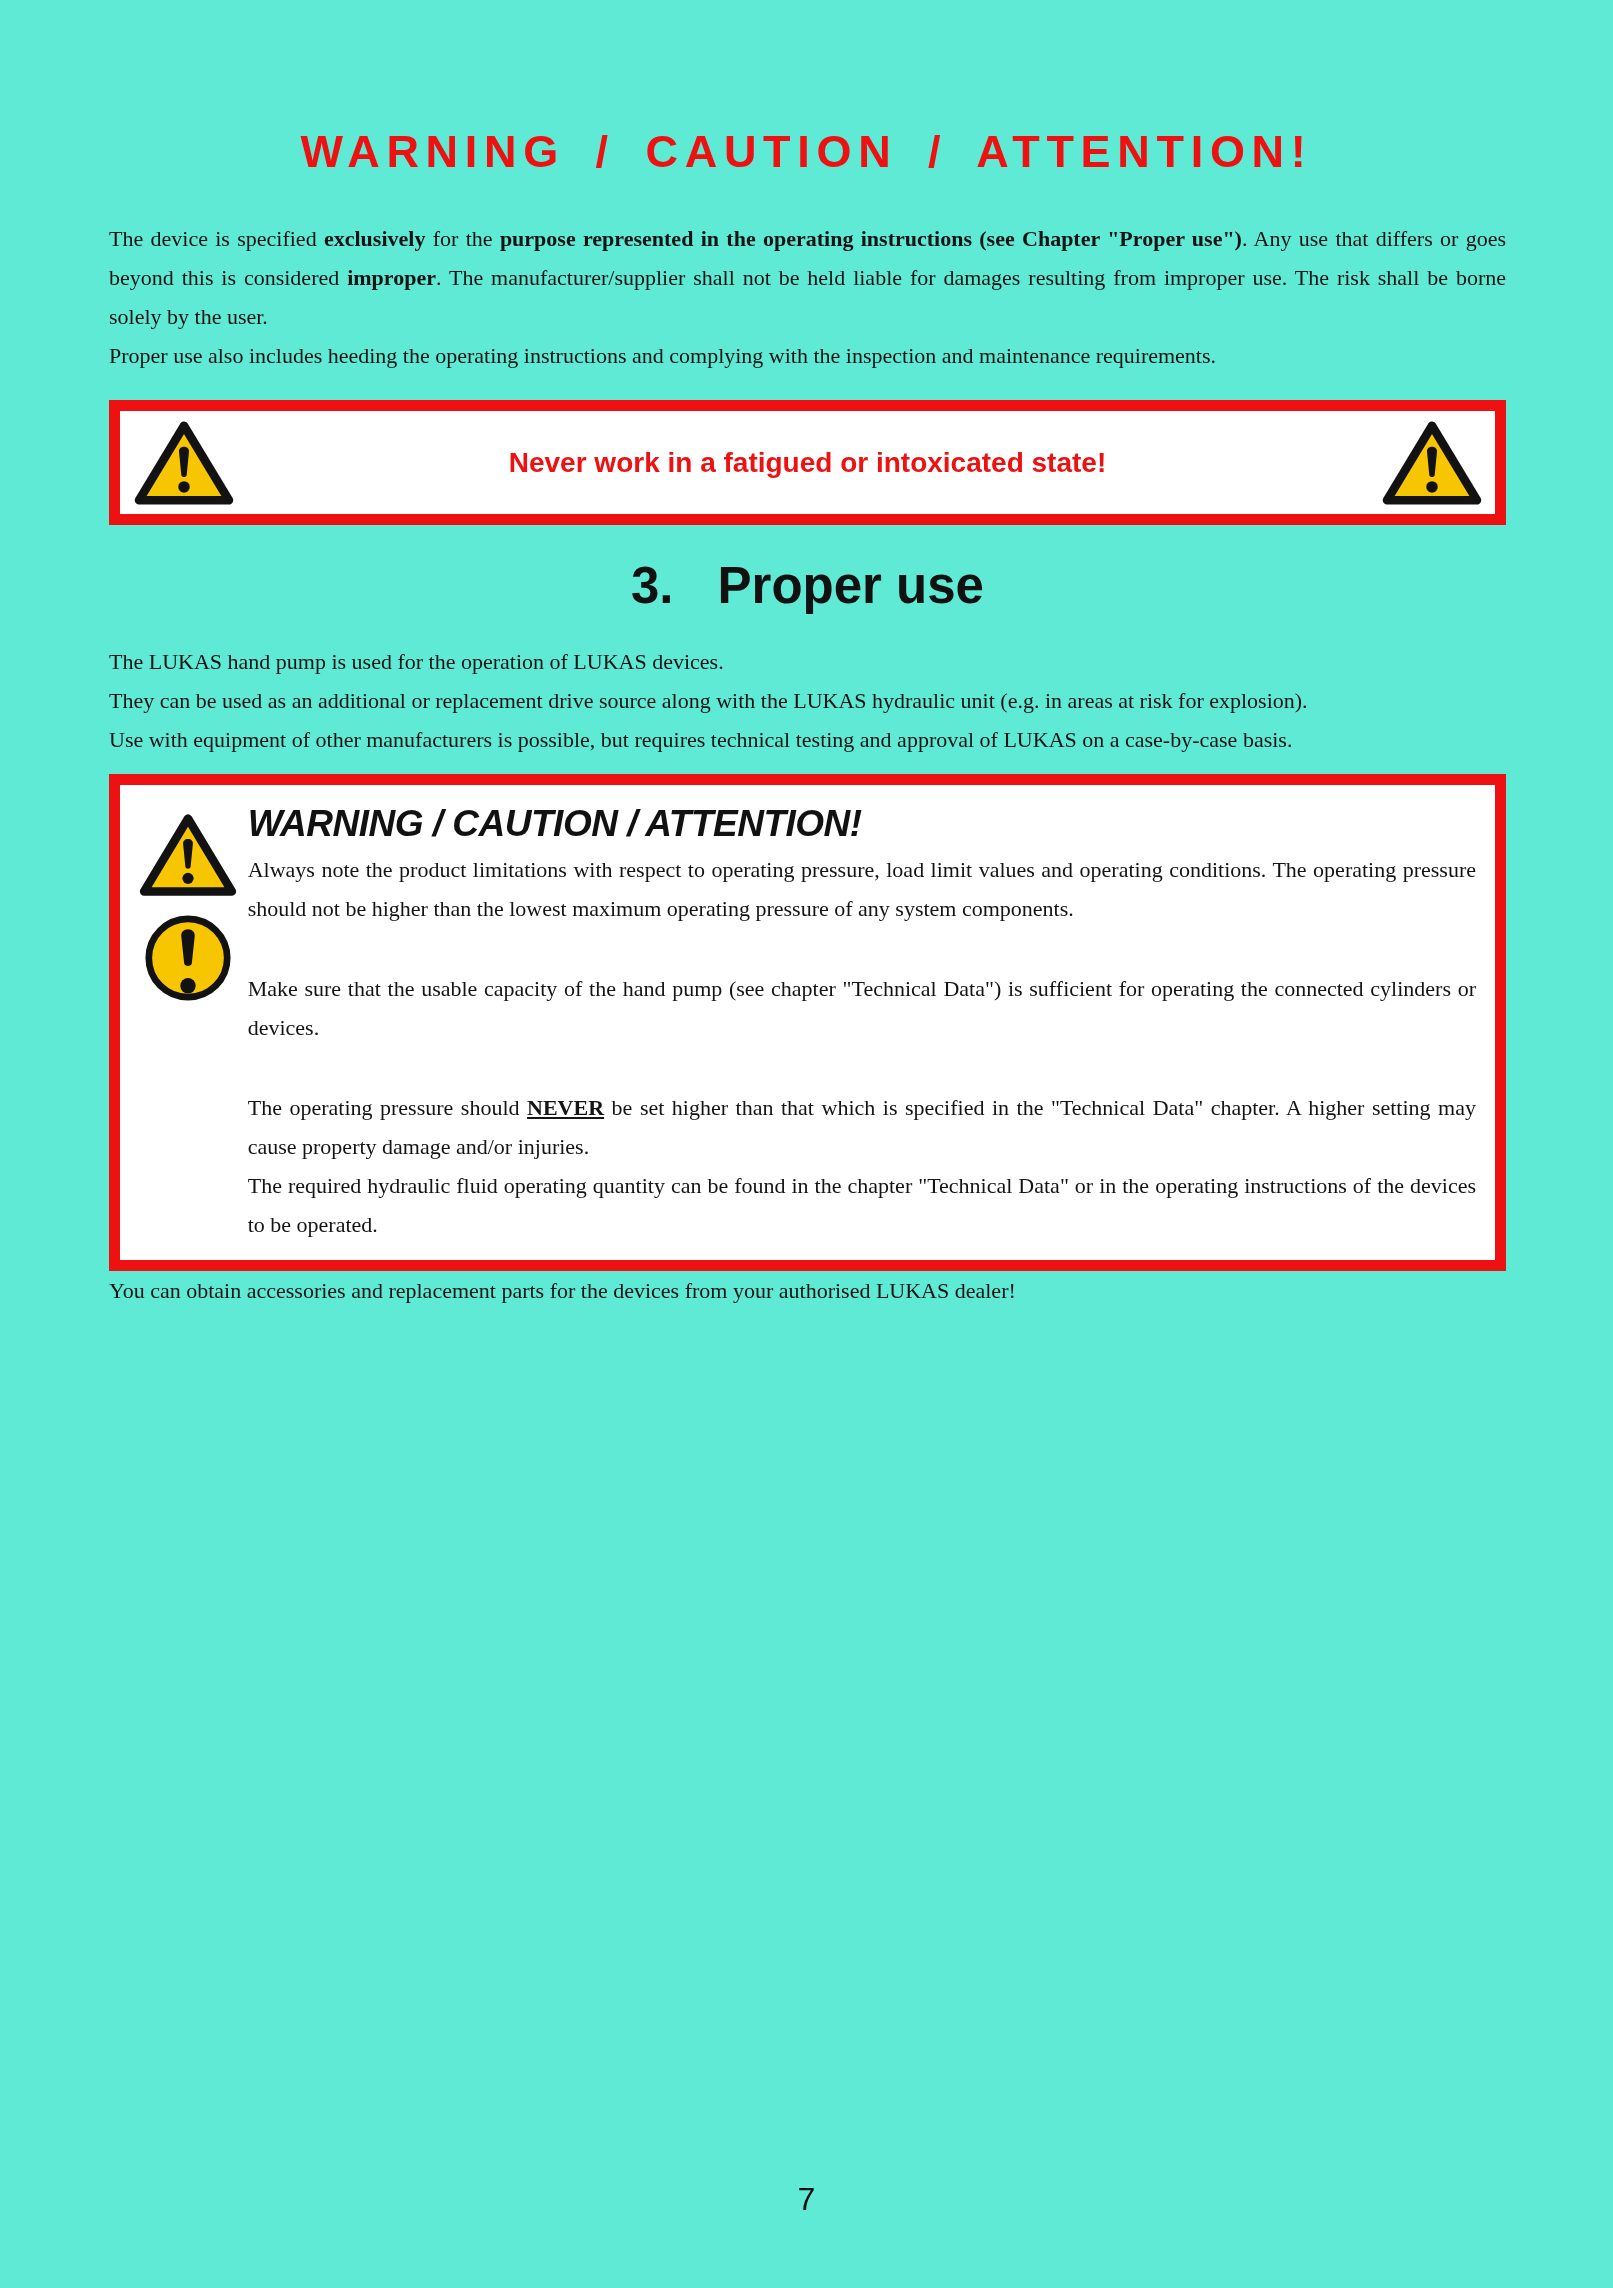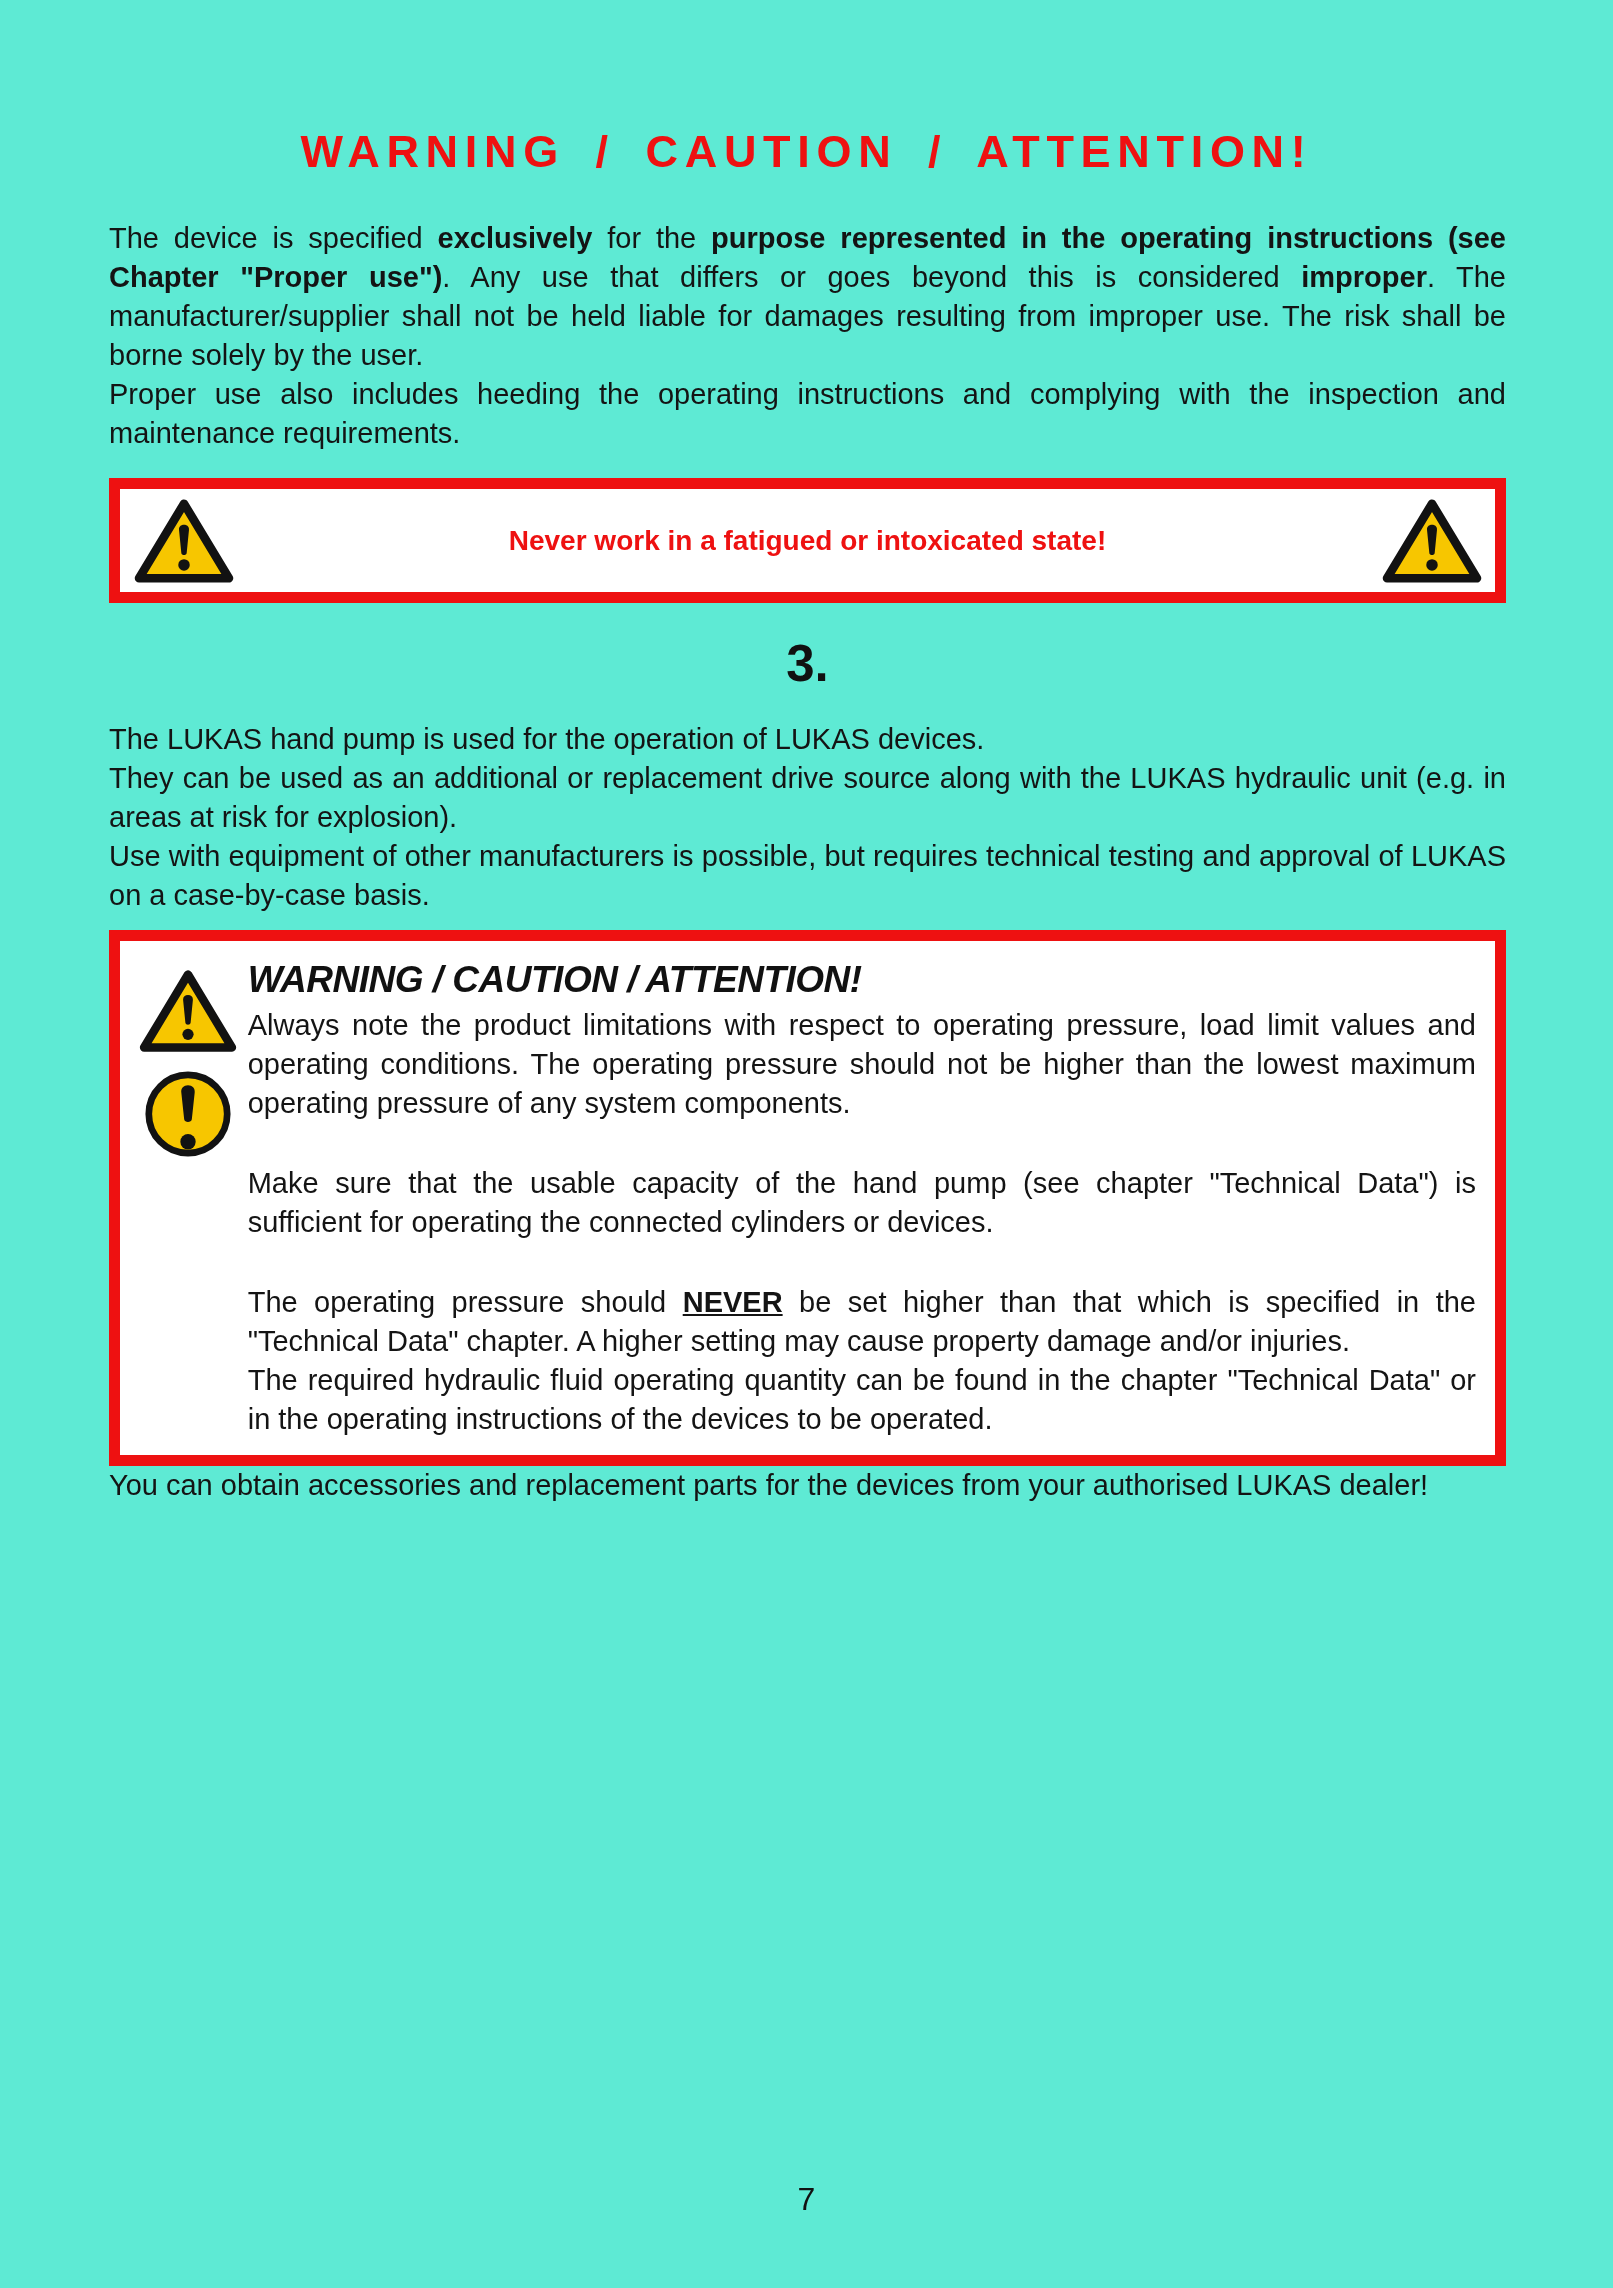--- a/index.html
+++ b/index.html
@@ -24,23 +24,24 @@
     color:var(--red);
     font-size:45px;
     font-weight:bold;
     letter-spacing:6.7px;
     word-spacing:11.5px;
     line-height:54px;
   }
 
   .body-text p{
     margin:0;
-    font-size:29px;
+    font-size:22px;
     line-height:39px;
     text-align:justify;
+    font-family:Liberation Serif, serif;
   }
   .intro{margin-top:40px;}
 
   .alert-banner{
     margin-top:25px;
     box-sizing:border-box;
     height:125px;
     border:11.5px solid var(--red);
     display:flex;
     align-items:center;
@@ -142,20 +143,21 @@
         <svg width="104" height="88" viewBox="0 0 104 92">
           <path d="M52 7 L99 85 L5 85 Z" fill="#f7c600" stroke="#121212" stroke-width="9" stroke-linejoin="round"></path>
           <path d="M52 29c3.4 0 5.6 2.2 5.2 5.4l-2.4 24.2c-.3 2.8-5.3 2.8-5.6 0l-2.4-24.2c-.4-3.2 1.8-5.4 5.2-5.4z" fill="#121212"></path>
           <circle cx="52" cy="71" r="6" fill="#121212"></circle>
         </svg>
       </span>
     </div>
 
     <h2 class="section-heading">
       <span>3.</span>
+      <span>Proper use</span>
     </h2>
 
     <div class="pu">
       <p>The LUKAS hand pump is used for the operation of LUKAS devices.</p>
       <p>They can be used as an additional or replacement drive source along with the LUKAS hydraulic unit (e.g. in areas at risk for explosion).</p>
       <p>Use with equipment of other manufacturers is possible, but requires technical testing and approval of LUKAS on a case-by-case basis.</p>
     </div>
 
     <div class="warning-box">
       <div class="icon-col">

